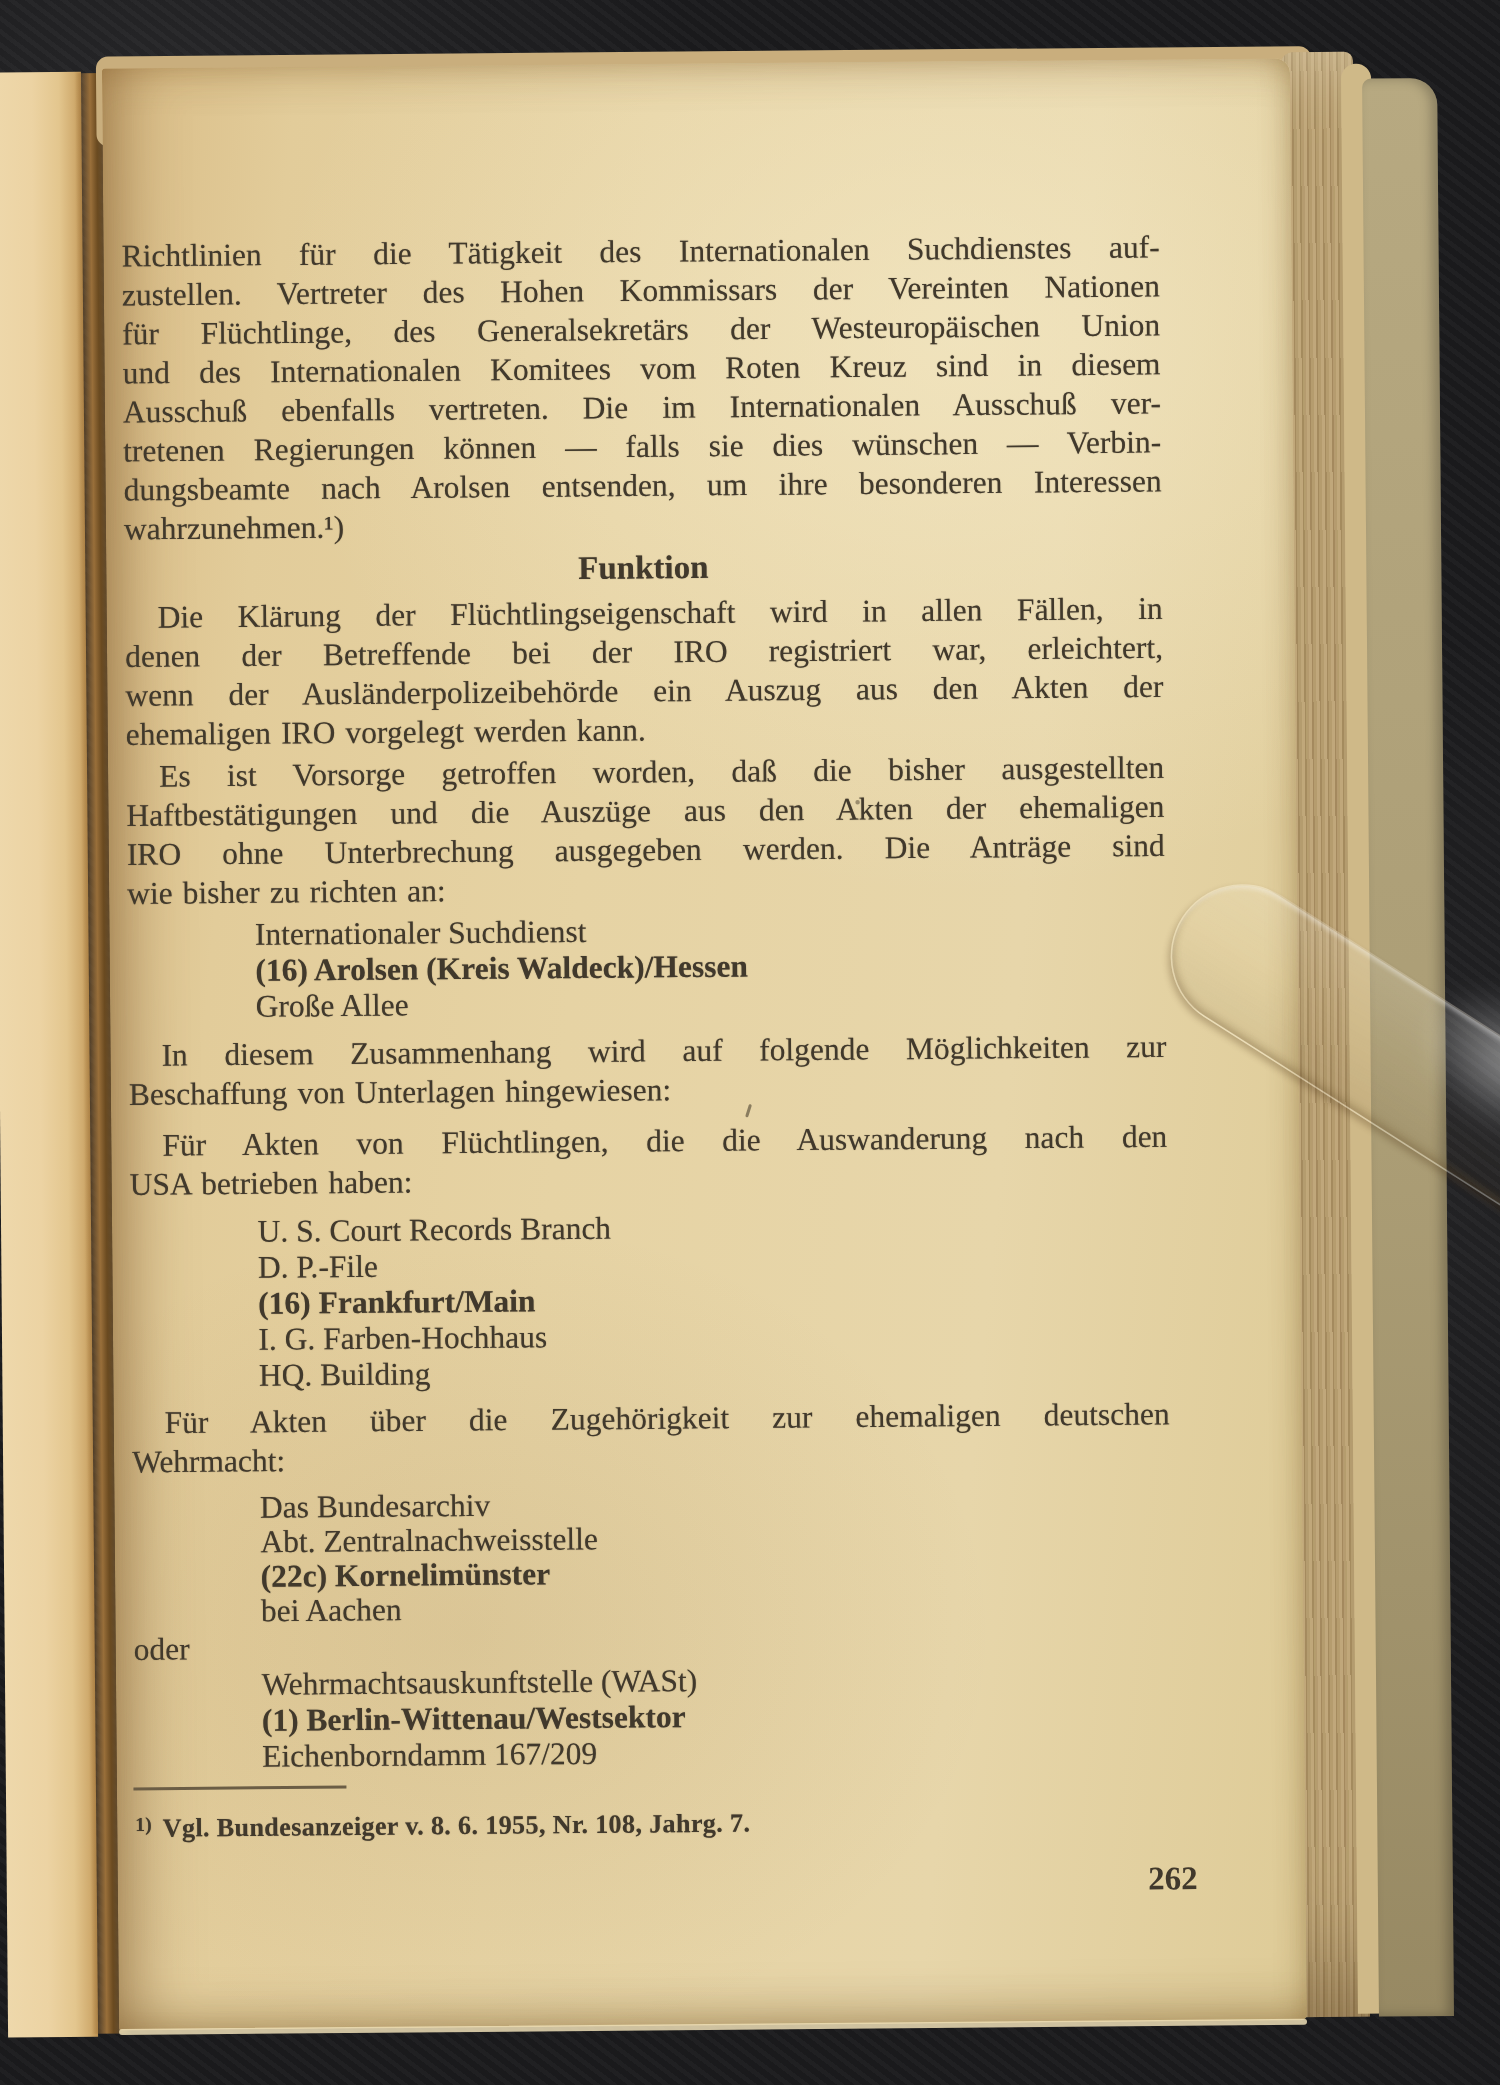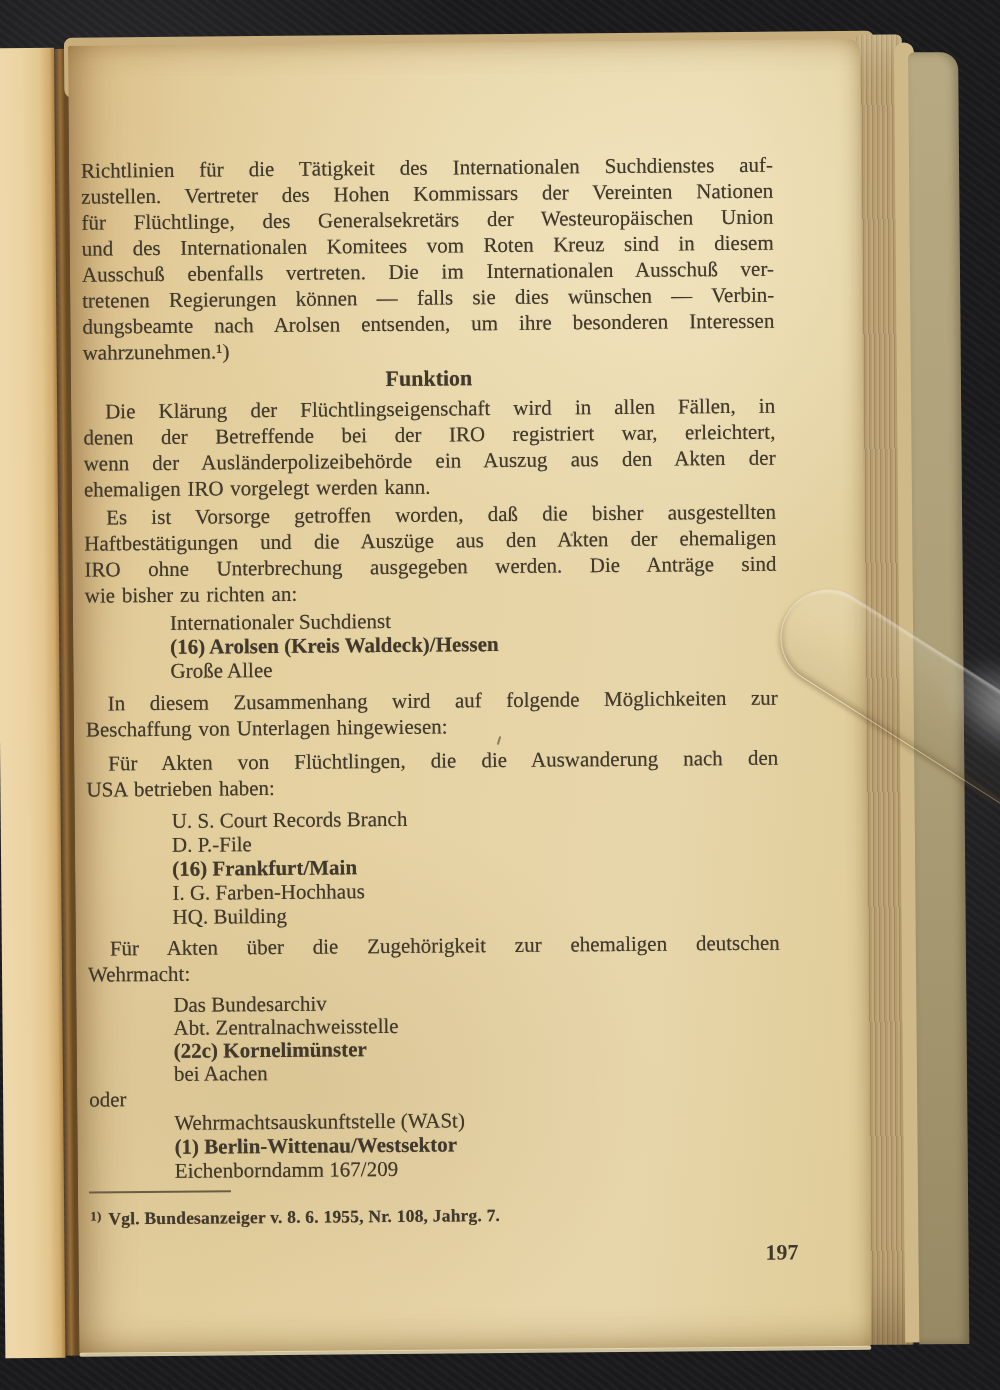--- a/index.html
+++ b/index.html
@@ -164,20 +164,20 @@
         <div>Eichenborndamm 167/209</div>
       </div>
 
       <hr class="fn-rule">
 
       <div class="footnote">
         <span class="fn-marker">1)</span><span>Vgl. Bundesanzeiger v. 8. 6. 1955, Nr. 108, Jahrg. 7.</span>
       </div>
     </div>
 
-    <div class="page-number">197</div>
+    <div class="page-number">262</div>
     <div class="speck1"></div>
     <div class="speck2"></div>
   </div>
 
   <div class="glare"></div>
   <div class="glare-streak"></div>
 </div>
 
 </body></html>

